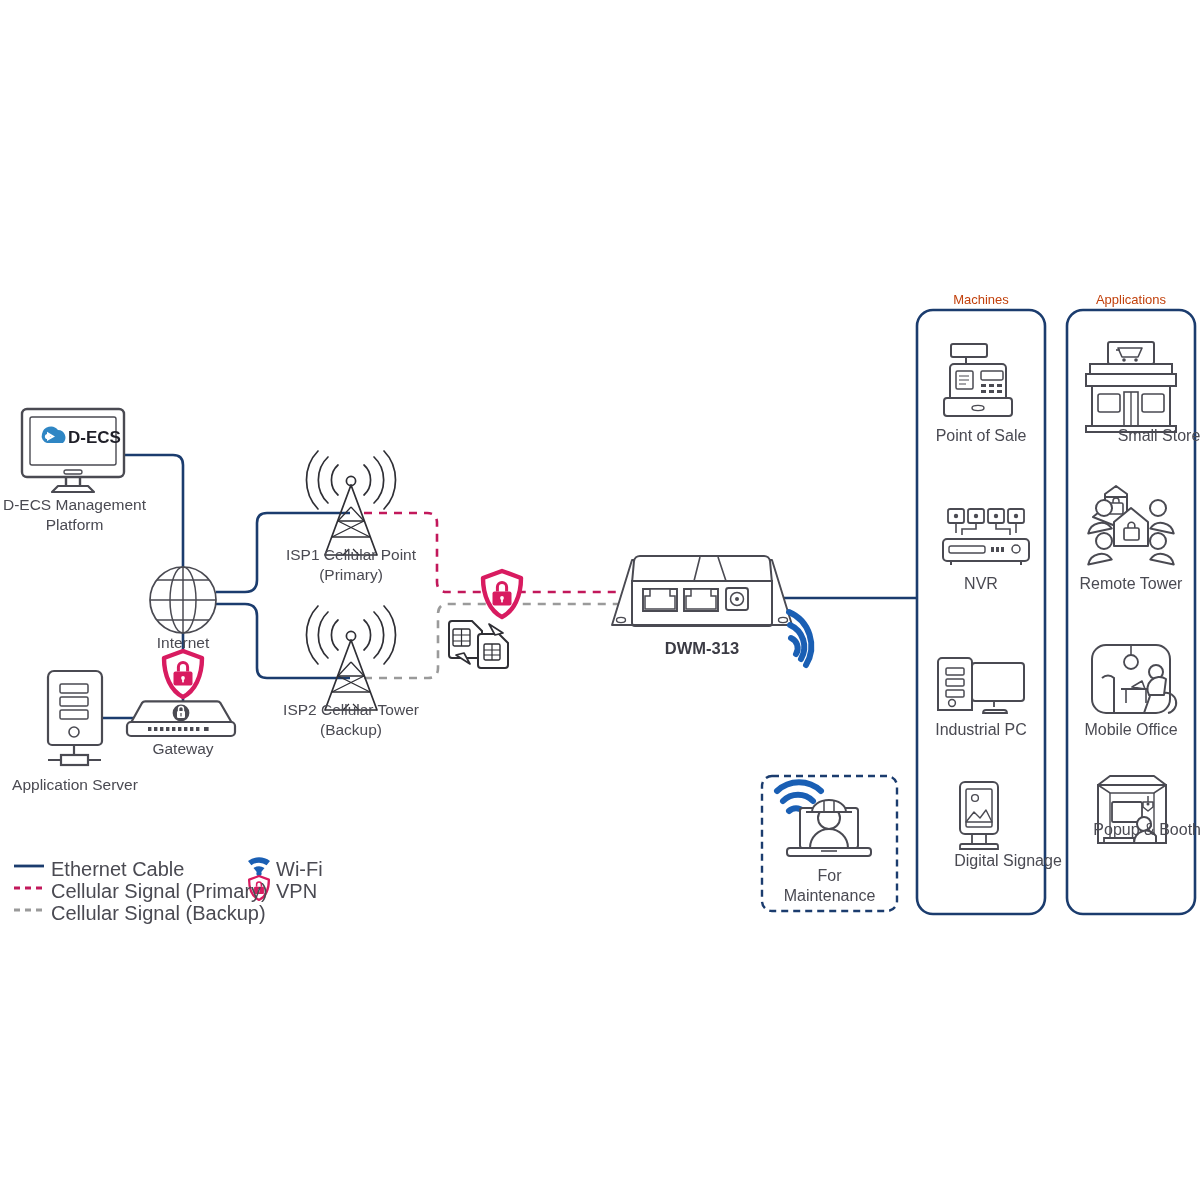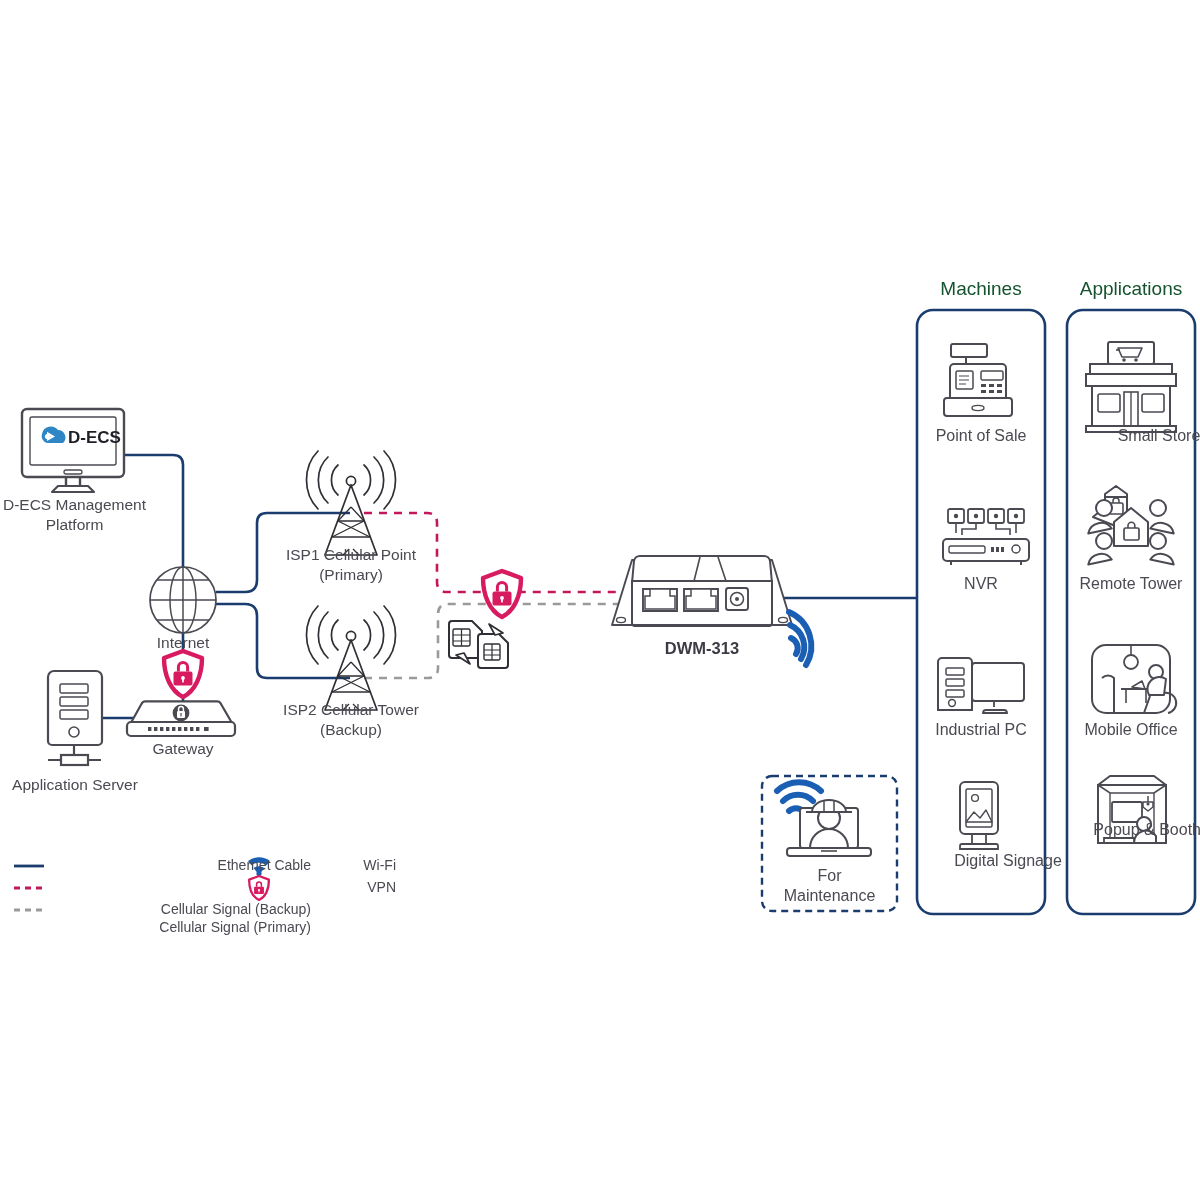--- a/index.html
+++ b/index.html
@@ -1,24 +1,24 @@
 <!DOCTYPE html>
 <html><head>
 <meta charset="utf-8">
 <style>
   html,body{margin:0;padding:0;background:#ffffff;}
   body{width:1200px;height:1200px;font-family:"Liberation Sans",sans-serif;color:#3f3f46;}
   #stage{position:relative;width:1200px;height:1200px;overflow:hidden;}
   svg.diagram{position:absolute;left:0;top:0;width:1200px;height:1200px;}
   .lbl{position:absolute;text-align:center;font-family:"Liberation Sans",sans-serif;color:#4a4a52;line-height:1.28;white-space:pre-line;}
   .lbl-node{font-size:15.5px;}
-  .lbl-col{font-size:19px;color:#14532d;}
+  .lbl-col{font-size:13px;color:#c2410c;margin-top:15px;}
   .lbl-dev{font-size:16.5px;font-weight:bold;color:#3b3b44;}
   .lbl-card{font-size:16px;color:#4a4a52;}
-  .lbl-legend{font-size:14px;color:#4a4a52;text-align:right;}
+  .lbl-legend{font-size:20px;color:#4a4a52;text-align:left;}
 </style>
 </head>
 <body>
 
 <div id="stage">
 
 <svg class="diagram" viewBox="0 0 1200 1200" xmlns="http://www.w3.org/2000/svg">
   <defs>
     <g id="tower-glyph">
 
@@ -368,18 +368,18 @@
 <div class="lbl lbl-card" style="left:917px;top:574px;width:128px;">NVR</div>
 <div class="lbl lbl-card" style="left:917px;top:720px;width:128px;">Industrial PC</div>
 <div class="lbl lbl-card" style="left:917px;top:851px;width:128px;padding-left:27px;">Digital Signage</div>
 
 <div class="lbl lbl-card" style="left:1067px;top:426px;width:144px;padding-left:20px;">Small Store</div>
 <div class="lbl lbl-card" style="left:1061px;top:574px;width:140px;">Remote Tower</div>
 <div class="lbl lbl-card" style="left:1067px;top:720px;width:128px;">Mobile Office</div>
 <div class="lbl lbl-card" style="left:1061px;top:820px;width:140px;text-align:right;">Popup &amp; Booth</div>
 
 <div class="lbl lbl-legend" style="left:51px;top:857px;width:260px;">Ethernet Cable</div>
-<div class="lbl lbl-legend" style="left:51px;top:879px;width:260px;margin-top:40px;">Cellular Signal (Primary)</div>
+<div class="lbl lbl-legend" style="left:51px;top:879px;width:260px;">Cellular Signal (Primary)</div>
 <div class="lbl lbl-legend" style="left:51px;top:901px;width:260px;">Cellular Signal (Backup)</div>
 <div class="lbl lbl-legend" style="left:276px;top:857px;width:120px;">Wi-Fi</div>
 <div class="lbl lbl-legend" style="left:276px;top:879px;width:120px;">VPN</div>
 
 </div>
 
 </body></html>

